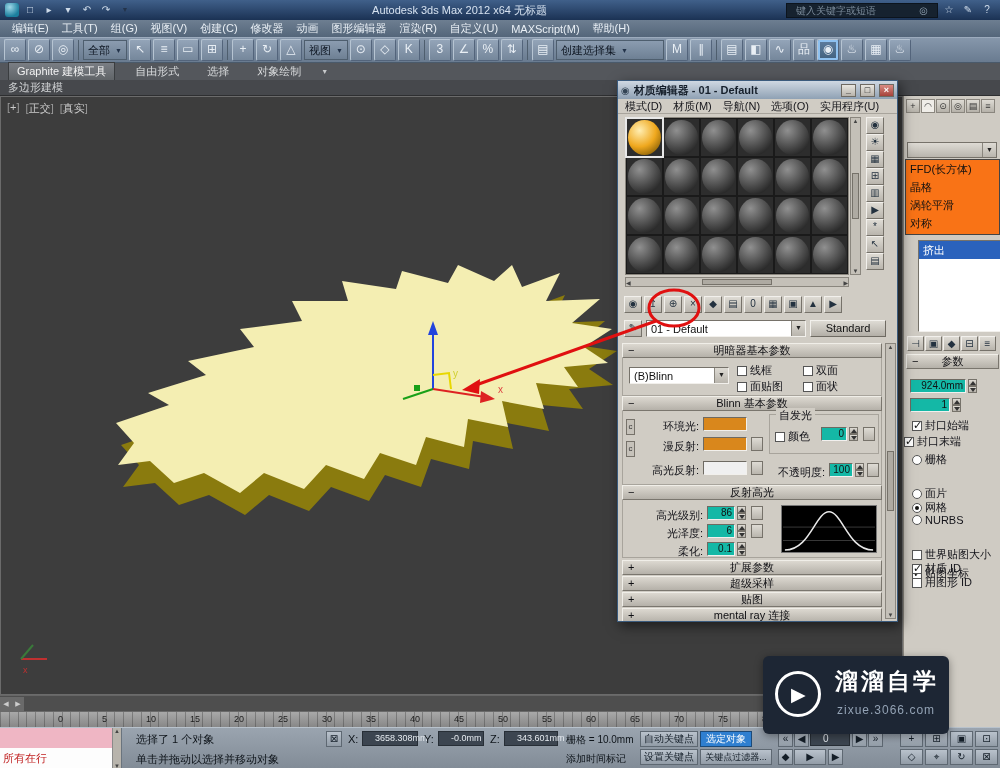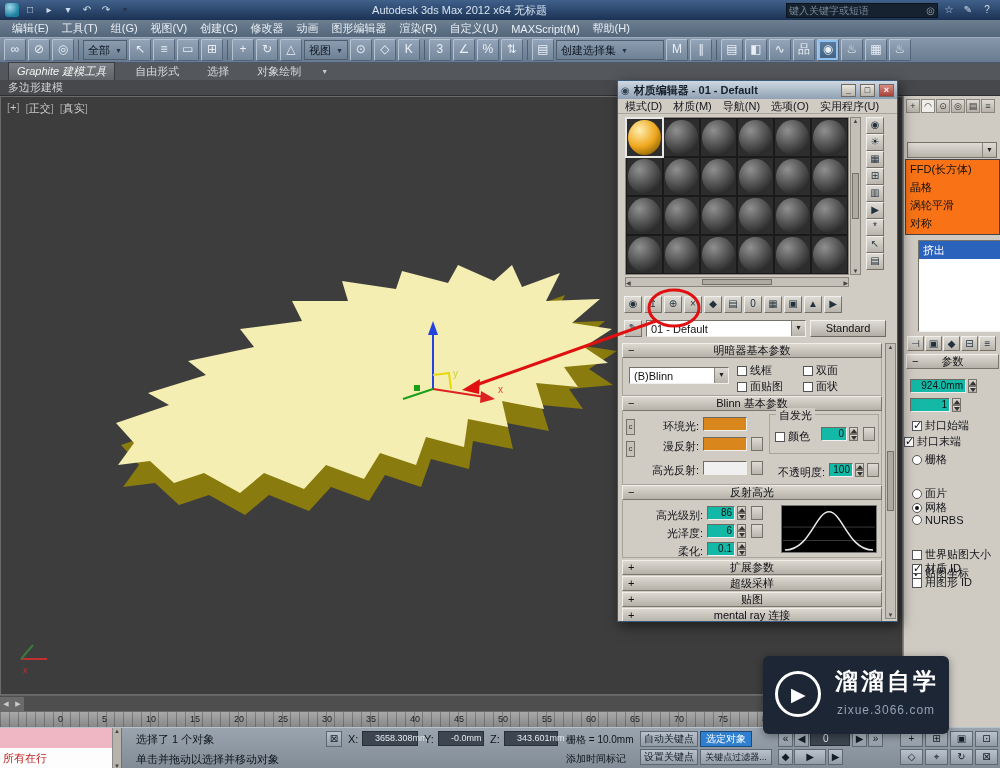--- a/index.html
+++ b/index.html
@@ -4,38 +4,38 @@
 <style>
 *{margin:0;padding:0;box-sizing:border-box;}
 body{font-family:"Liberation Sans","DejaVu Sans",sans-serif;}
 .screen{position:relative;width:1000px;height:768px;background:#3d3d3d;overflow:hidden;font-size:11px;color:#111;}
 .abs{position:absolute;}
 
 .titlebar{left:0;top:0;width:1000px;height:20px;background:linear-gradient(#40608a,#1b3254);display:flex;align-items:center;gap:3px;padding:0 5px;z-index:5;}
 .applogo{width:14px;height:14px;border-radius:3px;background:radial-gradient(circle at 35% 30%,#9fd8e8,#1b7f9e 70%);display:inline-block;}
 .qicon{min-width:16px;height:14px;font-size:10px;line-height:14px;text-align:center;color:#cfdcea;display:inline-block;}
 .wintitle{flex:1;text-align:center;color:#d6e2f0;font-size:11px;}
-.searchwrap{display:flex;align-items:center;background:#16222f;border:1px solid #0c141d;height:15px;width:152px;padding:0 2px;}
+.searchwrap{display:flex;align-items:center;background:#16222f;border:1px solid #0c141d;height:15px;width:152px;padding:0 9px;}
 .searchinput{flex:1;background:transparent;border:none;outline:none;color:#9fb0c0;font-size:10px;font-family:inherit;min-width:0;}
 .searchinput::placeholder{color:#7a8a99;}
 .searchglyph{color:#8fa0b0;font-size:10px;}
 
 .menubar{left:0;top:20px;width:1000px;height:17px;background:linear-gradient(#6d7e91,#54667a);display:flex;align-items:center;gap:1px;padding:0 6px;z-index:5;}
 .menubar .menuitem{color:#e9eff5;font-size:11px;padding:0 6px;white-space:nowrap;}
 
 .maintoolbar{left:0;top:37px;width:1000px;height:26px;background:linear-gradient(#8697ab,#697b90);display:flex;align-items:center;gap:2px;padding:0 4px;border-top:1px solid #9cabbd;border-bottom:1px solid #4a5a6b;z-index:5;}
 .ticon{width:22px;height:22px;background:linear-gradient(#93a4b8,#75879b);border:1px solid;border-color:#b6c4d2 #53647b #53647b #b6c4d2;color:#e9eff5;font-size:12px;line-height:19px;text-align:center;border-radius:2px;flex:0 0 auto;}
 .ticon.highlight{box-shadow:0 0 0 2px #8ec1f0 inset;background:linear-gradient(#5e7d9e,#41617f);}
 .tsep{width:1px;height:20px;background:#4e5e6e;margin:0 2px;flex:0 0 auto;}
 .tdrop{height:20px;background:linear-gradient(#8b9cb0,#6e8094);border:1px solid #4e5e6e;display:flex;align-items:center;padding:0 4px;gap:5px;color:#0e1622;font-size:11px;white-space:nowrap;flex:0 0 auto;}
 .caret{font-size:7px;color:#23334a;font-style:normal;font-weight:normal;}
 
 .ribbontabs{left:0;top:63px;width:1000px;height:17px;background:#54575c;display:flex;align-items:flex-end;gap:12px;padding:0 8px;z-index:5;}
 .rtab{color:#d8dadc;font-size:11px;padding:1px 8px;white-space:nowrap;}
-.rtab.active{background:linear-gradient(#7a7e84,#606468);border:1px solid #3a3d40;border-bottom:none;color:#f2f2f2;font-style:italic;}
+.rtab.active{background:linear-gradient(#7a7e84,#606468);border:1px solid #3a3d40;border-bottom:none;color:#f2f2f2;}
 .ribbonsub{left:0;top:80px;width:1000px;height:16px;background:#46484c;color:#d0d2d4;display:flex;align-items:center;gap:6px;padding:0 8px;font-size:11px;border-bottom:1px solid #2e2f31;z-index:5;}
 
 .viewport{left:0;top:96px;width:903px;height:599px;background:#3d3d3d;border:1px solid #6b6b6b;z-index:1;}
 .vplabel{position:absolute;left:6px;top:4px;color:#cccccc;font-size:11px;display:flex;gap:6px;z-index:2;}
 .vptag::before{content:"[";color:#9a9a9a;}
 .vptag::after{content:"]";color:#9a9a9a;}
 .vpsvg{position:absolute;left:0;top:0;}
 
 .matwin{left:617px;top:80px;width:281px;height:542px;background:#d0ccc4;border:1px solid #3b5b7d;box-shadow:3px 4px 12px rgba(0,0,0,.55);z-index:30;overflow:hidden;}
 .mattitle{position:absolute;left:0;top:0;width:100%;height:18px;background:linear-gradient(#cfd8e2,#8fa1b4);display:flex;align-items:center;gap:4px;padding:0 3px;font-weight:bold;font-size:11px;color:#16202c;}

